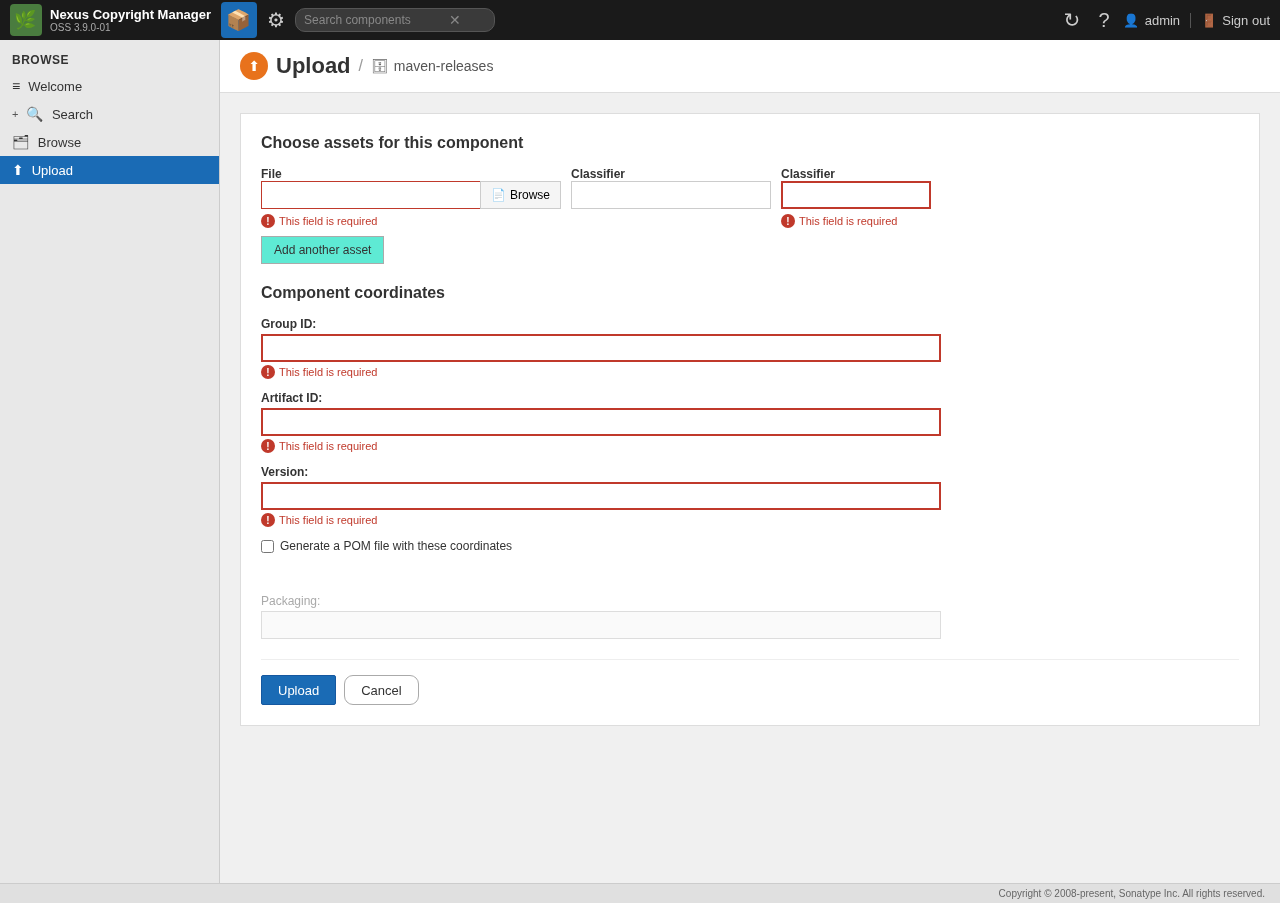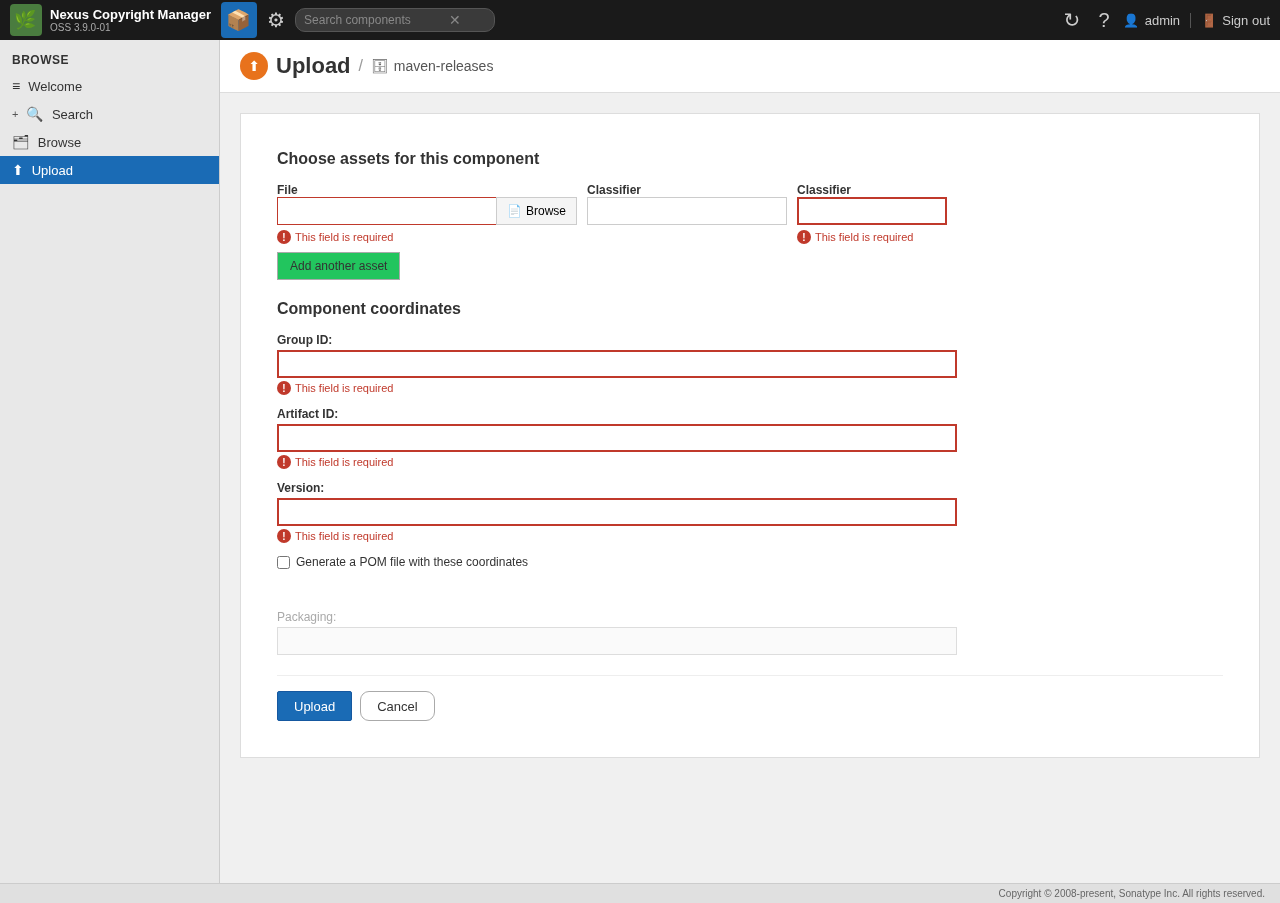--- a/index.html
+++ b/index.html
@@ -142,21 +142,21 @@
       display: flex; align-items: center; gap: 5px;
       color: #555; font-size: 14px;
     }
     .repo-icon { font-size: 14px; color: #666; }
 
     
     .form-card {
       background: #fff;
       border: 1px solid #ddd;
       margin: 20px;
-      padding: 36px;
+      padding: 20px;
     }
 
     .section-title {
       font-size: 16px;
       font-weight: bold;
       color: #333;
       margin-bottom: 15px;
     }
 
     
@@ -237,21 +237,21 @@
       border-radius: 50%;
       color: #fff;
       display: flex; align-items: center; justify-content: center;
       font-size: 10px;
       font-weight: bold;
       flex-shrink: 0;
     }
     .add-asset-btn {
       height: 28px;
       padding: 0 12px;
-      background: #22c55e;
+      background: #5eead4;
       border: 1px solid #aaa;
       cursor: pointer;
       font-size: 12px;
       color: #333;
     }
 
     
     .coords-section { margin-top: 20px; }
     .form-field { margin-bottom: 12px; }
     .form-label {

